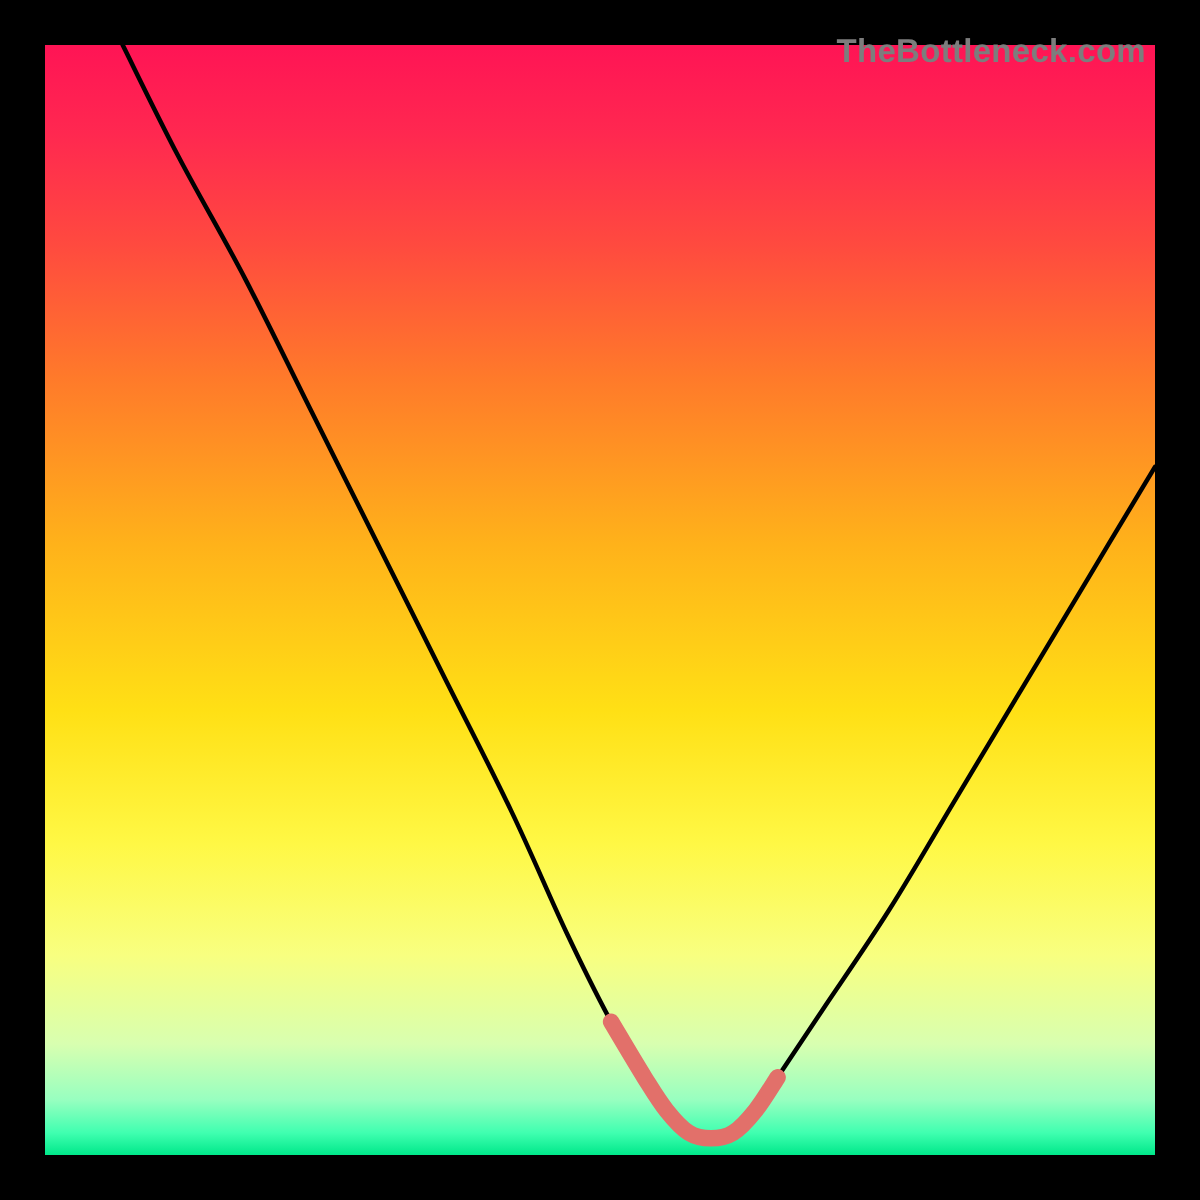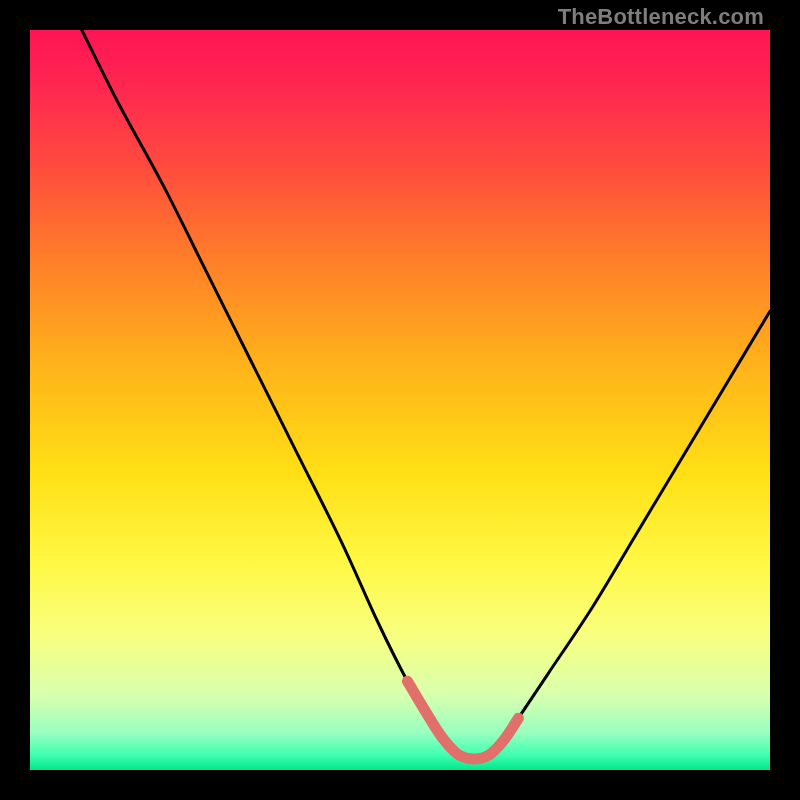--- a/index.html
+++ b/index.html
@@ -20,21 +20,21 @@
   }
   .plot {
     position: absolute;
     left: 0;
     top: 0;
     width: 740px;
     height: 740px;
   }
   .watermark {
     position: absolute;
-    top: 4px;
+    top: 21px;
     right: 36px;
     font-family: Arial, Helvetica, sans-serif;
     font-size: 22px;
     font-weight: 600;
     color: #7d7d7d;
     letter-spacing: 0.2px;
   }
 </style>
 </head>
 <body>

